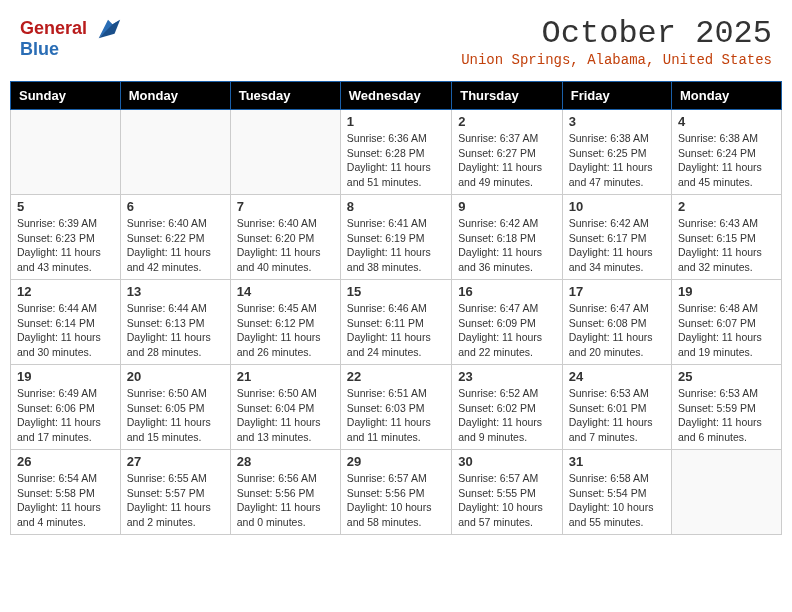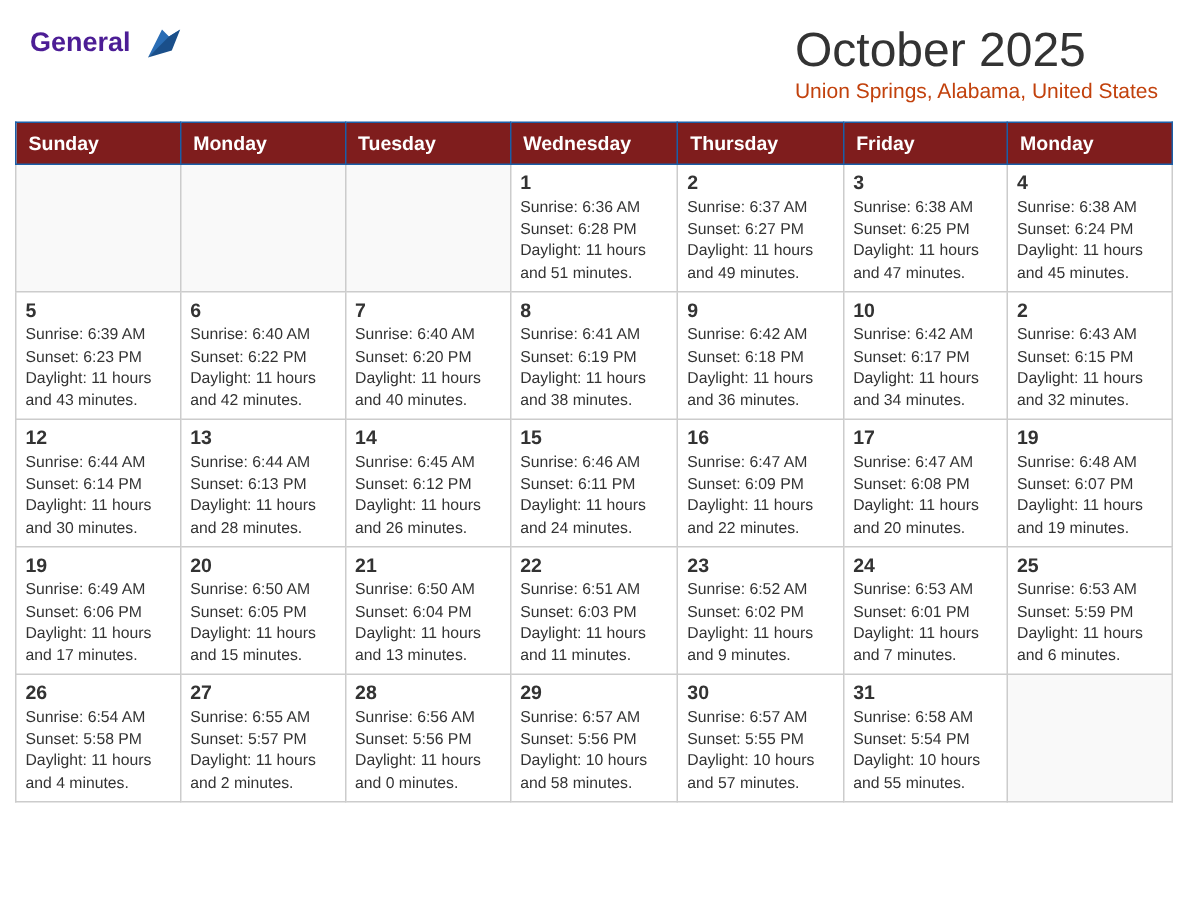--- a/index.html
+++ b/index.html
@@ -21,45 +21,47 @@
       display: flex;
       align-items: center;
     }
     .logo-text {
       font-size: 18px;
       font-weight: bold;
       color: #333;
       line-height: 1.1;
     }
     .logo-text span {
-      color: #4c1d95;
+      color: #b91c1c;
     }
     .logo-icon {
       width: 28px;
       height: 28px;
       margin-left: 3px;
     }
     .title-section {
+      text-align: right;
+      font-family: Liberation Mono, monospace;
     }
     .month-title {
       font-size: 32px;
       color: #333;
       font-weight: normal;
     }
     .location {
       font-size: 14px;
       color: #c2410c;
     }
     .calendar {
       width: 100%;
       border-collapse: collapse;
       border: 1px solid #ccc;
     }
     .calendar th {
-      background-color: #7f1d1d;
+      background-color: #000000;
       color: #fff;
       text-align: left;
       padding: 6px 8px;
       font-size: 13px;
       border: 1px solid #1a5fa8;
     }
     .calendar td {
       border: 1px solid #ccc;
       vertical-align: top;
       padding: 4px 6px;
@@ -93,20 +95,21 @@
     <div>
       <div style="display:flex;align-items:center;">
         <div class="logo-text">
           <span>General</span>
           <svg class="logo-icon" viewBox="0 0 30 30" style="display:inline;vertical-align:middle;margin-left:2px;">
             <polygon points="5,25 15,5 25,15 20,10 28,5" fill="#2a6db5"></polygon>
             <polygon points="5,25 20,10 28,5 22,20" fill="#1a4f8a"></polygon>
           </svg>
         </div>
       </div>
+      <div style="font-size:18px;font-weight:bold;color:#2a6db5;margin-top:-4px;">Blue</div>
     </div>
   </div>
   <div class="title-section">
     <div class="month-title">October 2025</div>
     <div class="location">Union Springs, Alabama, United States</div>
   </div>
 </div>
 
 <table class="calendar">
   <thead>

